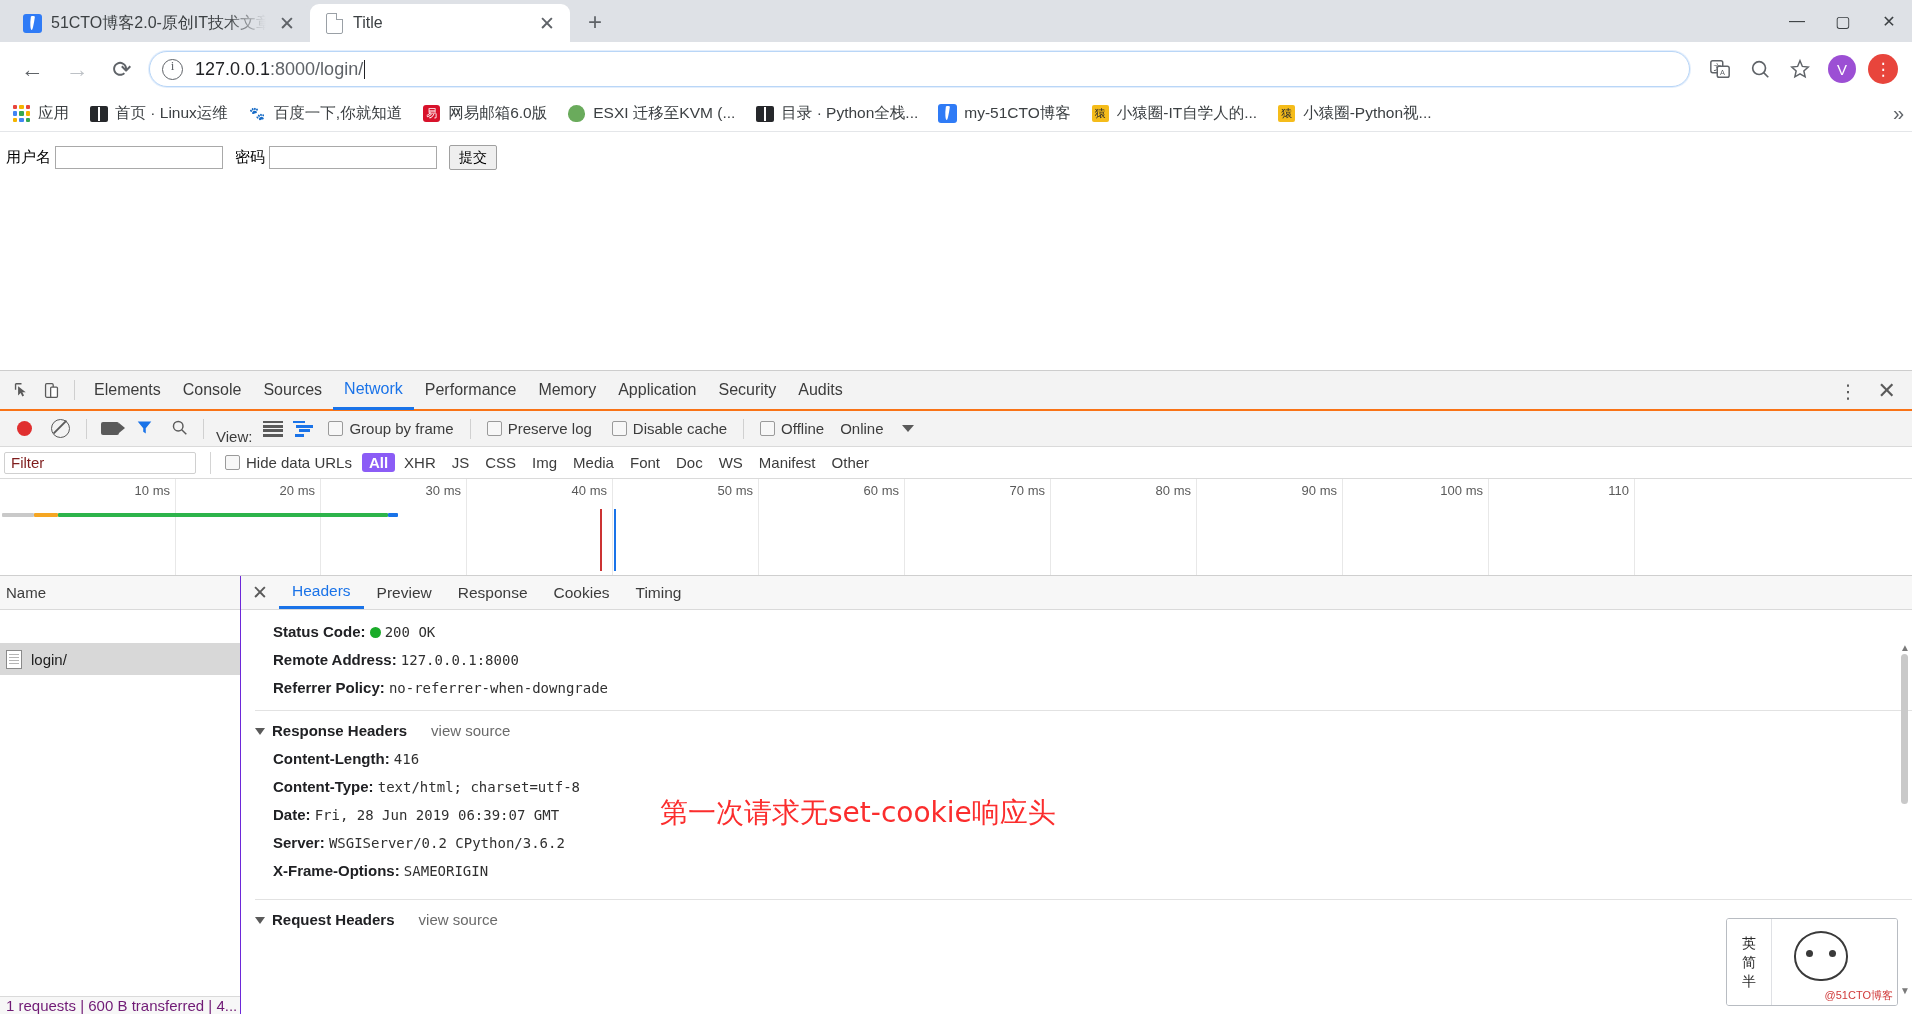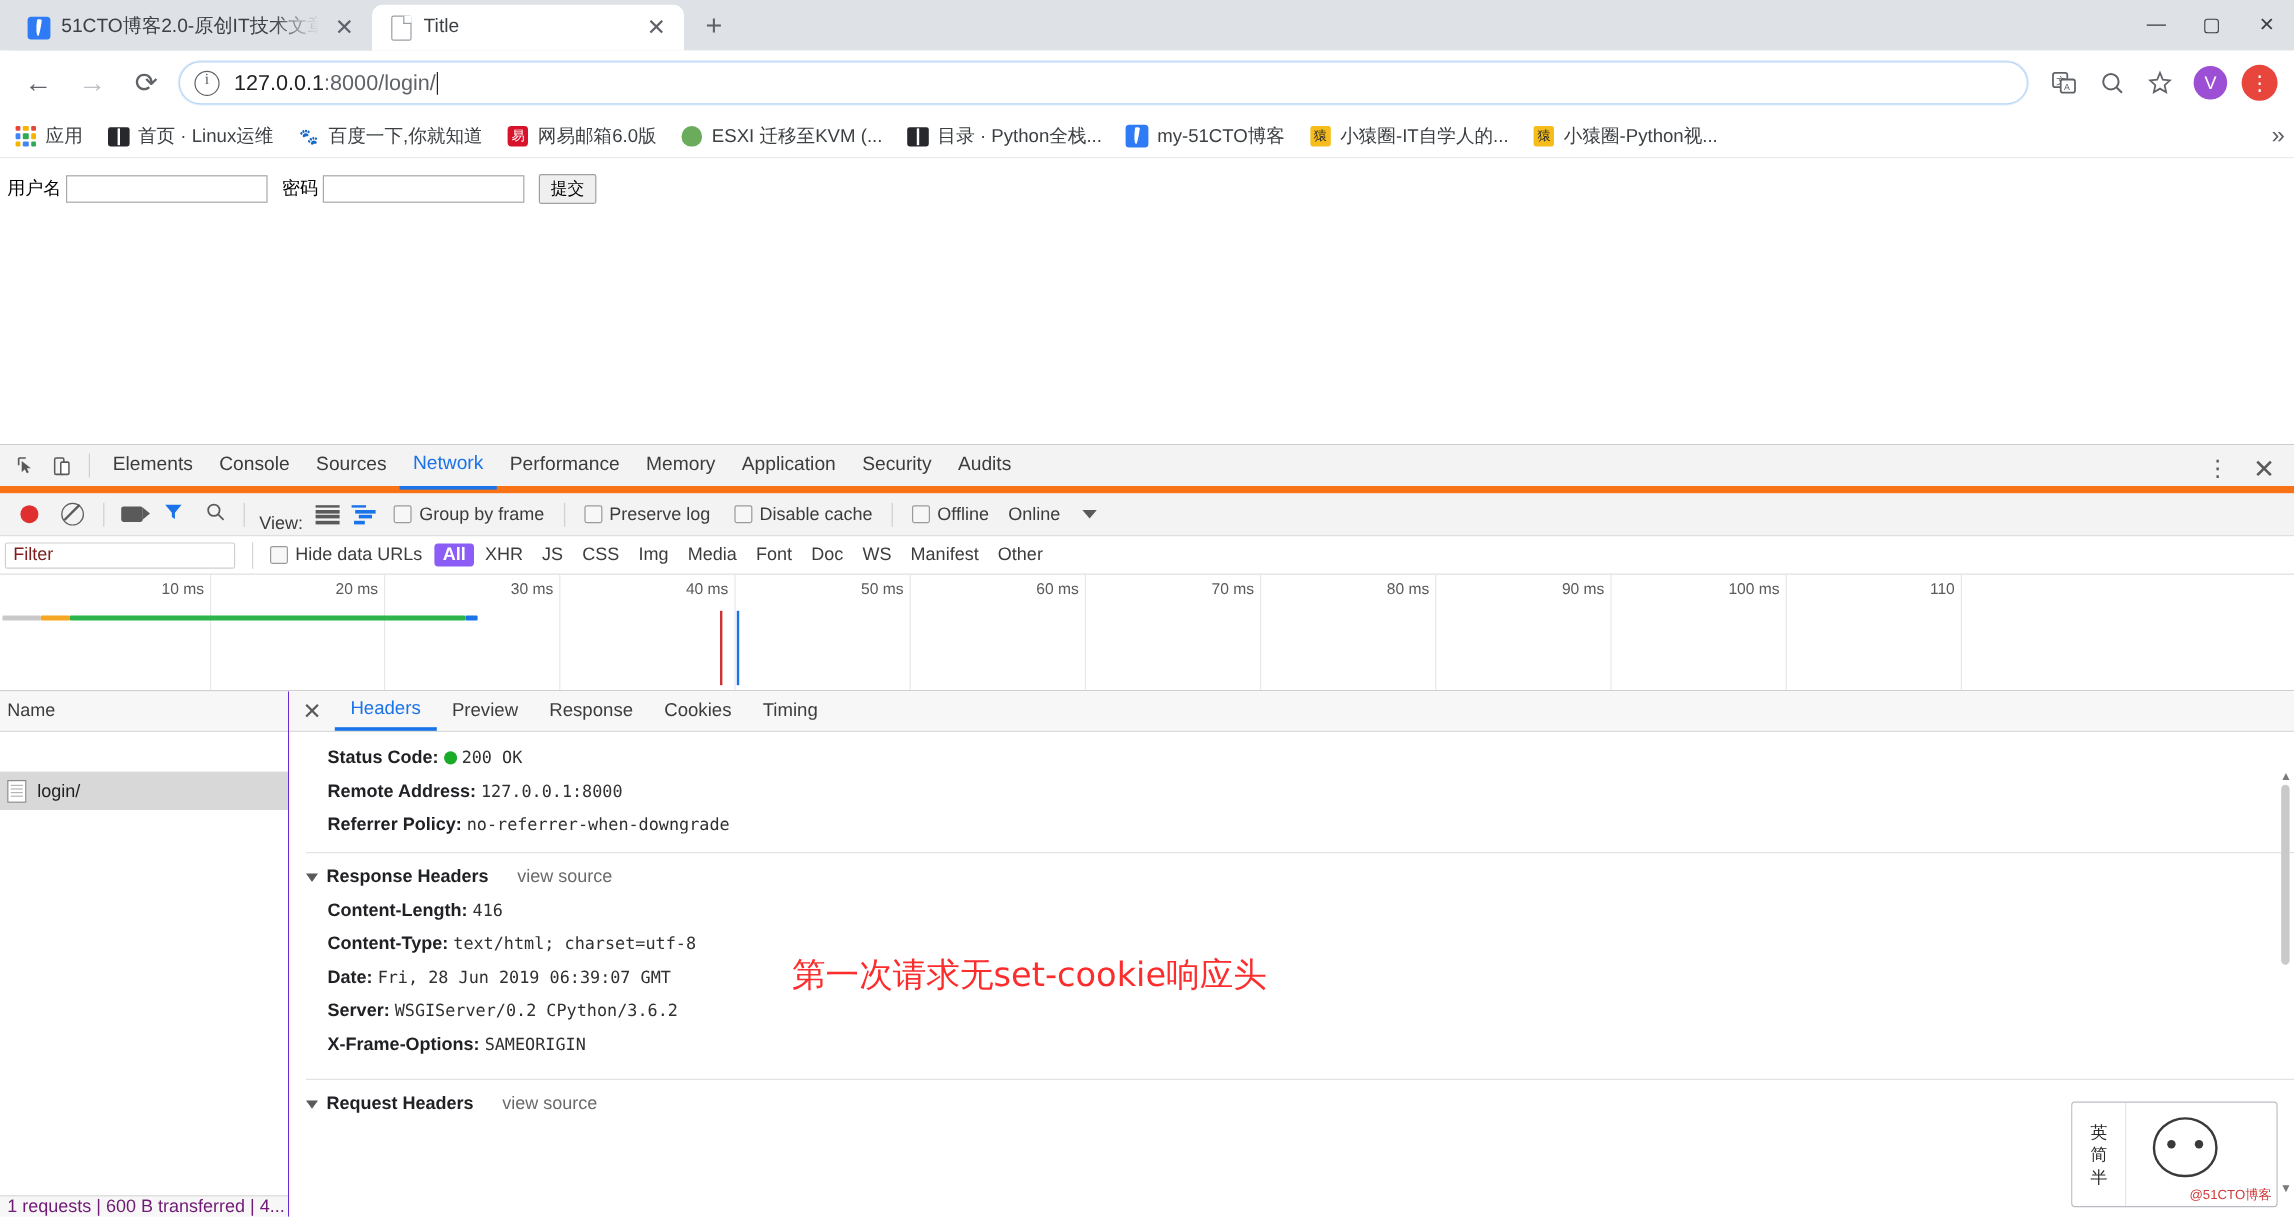--- a/index.html
+++ b/index.html
@@ -139,21 +139,21 @@
   }
 
   
   .devtools{
     position:absolute;left:0;right:0;top:370px;bottom:0;
     background:#fff;border-top:1px solid #cdcdcd;
     font-family:"Liberation Sans",sans-serif;
     display:flex;flex-direction:column;
   }
   .dt-tabs{
-    height:40px;display:flex;align-items:center;border-bottom:6px solid #f97316;
+    height:40px;display:flex;align-items:center;border-bottom:2px solid #f97316;
     background:#f3f3f3;padding-left:6px;box-sizing:border-box;position:relative;
   }
   .dt-ic{width:30px;height:28px;display:flex;align-items:center;justify-content:center;color:#5a5a5a;}
   .dt-sep{width:1px;height:20px;background:#cfcfcf;margin:0 8px;}
   .dt-tab{
     height:39px;display:flex;align-items:center;padding:0 11px;
     font-size:16px;color:#3c3c3c;box-sizing:border-box;
   }
   .dt-tab.sel{color:#1a73e8;border-bottom:3px solid #1a73e8;font-weight:normal;}
   .dt-right{position:absolute;right:6px;top:0;height:40px;display:flex;align-items:center;}

